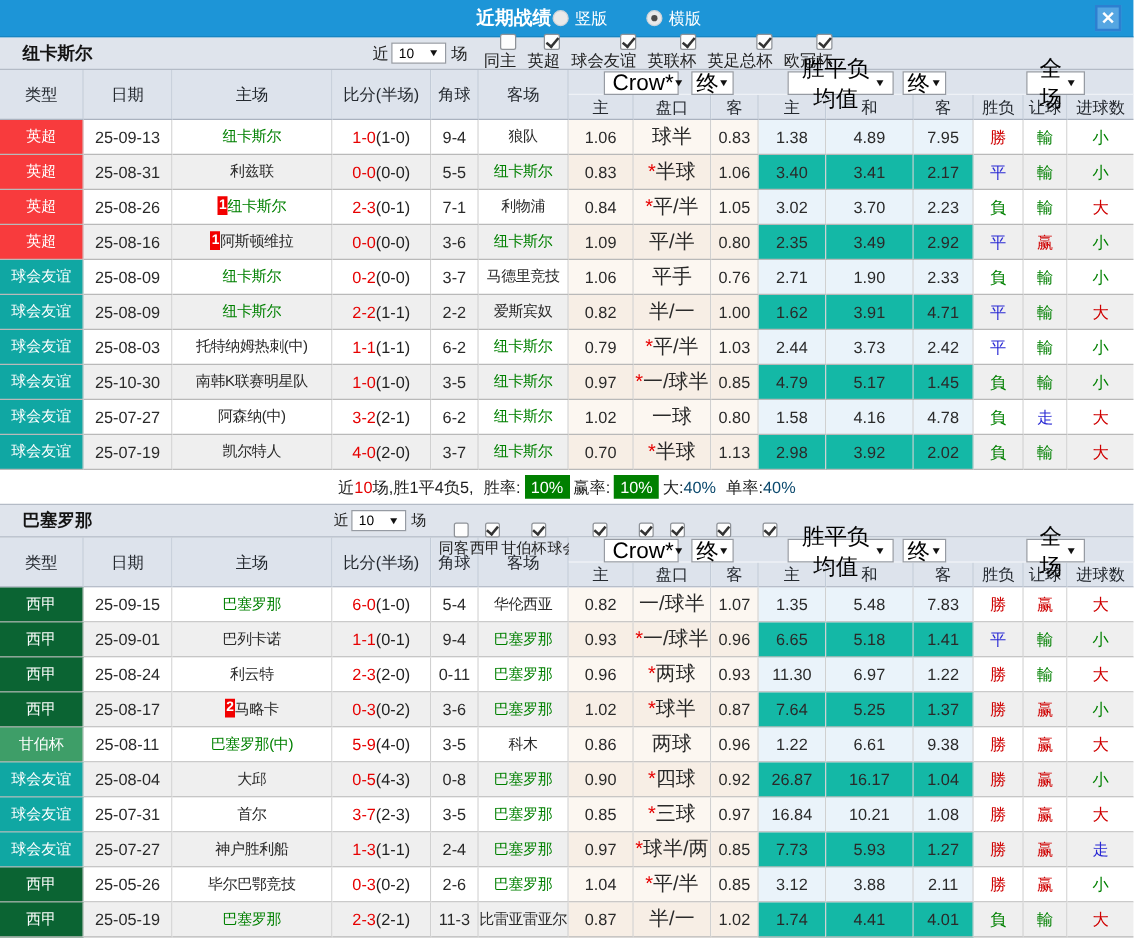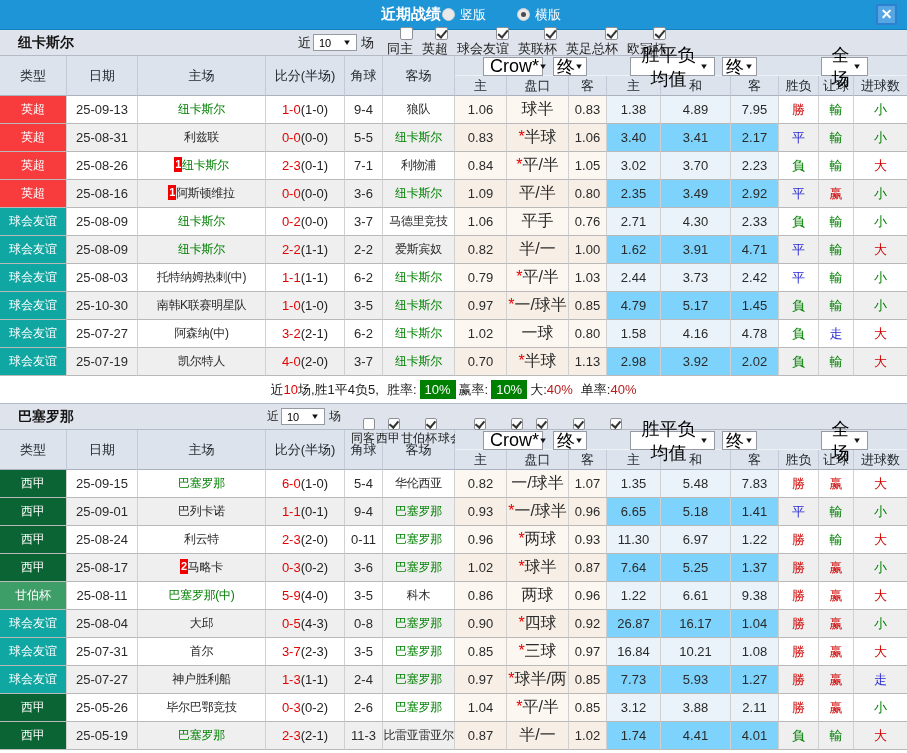--- a/index.html
+++ b/index.html
@@ -53,35 +53,35 @@
   th.group-sel { position:relative; }
   th.group-sel .sel { position:absolute; top:1px; height:19px; padding:0 6px; }
   th.group-sel .sel .sel-val { font-size:18px; }
 
   tbody td { height:28px; border-bottom:1px solid #b9b9b9; border-right:1px solid #d0d0d0; font-size:13px; color:#2a2a2a; text-align:center; vertical-align:middle; padding:0; overflow:hidden; white-space:nowrap; background:#fff; }
   tbody td:last-child { border-right:none; }
   tbody tr.even td { background:#efefef; }
   tbody td.c-hcap { background:#fcf7f1; }
   tbody tr.even td.c-hcap { background:#f7eee5; }
   tbody td.c-avg { background:#eaf3fa; }
-  tbody tr.even td.c-avg { background:#7dd3fc;text-align:center; }
+  tbody tr.even td.c-avg { background:#14b8a6;text-align:center; }
   tbody td.c-type { color:#fff; border-right:1px solid #d0d0d0; font-size:12px; }
   tbody td.c-team { font-size:12px; letter-spacing:-0.3px; }
   tbody td.c-hcap-txt { font-size:16px; }
   .team-green { color:#008000; }
   .num-badge { display:inline-block; background:#f20000; color:#fff; font-size:11px; font-weight:bold; line-height:15px; height:15px; padding:0 1px; vertical-align:text-bottom; }
   .score-ft { color:#e60000; }
   .score-ht { color:#222; }
   .star { color:#e60000; }
 
   
   .summary { height:28px; background:#fff; border-bottom:1px solid #b4bbc6; display:flex; align-items:center; justify-content:center; font-size:13px; color:#1c1c1c; white-space:nowrap; }
   .summary .red { color:#e60000; }
   .summary .pct-badge { background:#008000; color:#fff; padding:2px 5px; margin:0 3px; }
-  .summary .blue { color:#b91c1c; }
+  .summary .blue { color:#0c4a6e; }
   .summary .gap { display:inline-block; width:8px; }
 </style>
 </head>
 <body>
 
 <div class="app">
 
   <div class="titlebar">
     <div class="tb-group">
       <span class="tb-title">近期战绩</span>
@@ -266,21 +266,21 @@
     <td class="c-type" style="background: rgb(16, 167, 163);">球会友谊</td>
     <td>25-08-09</td>
     <td class="c-team"><span class="team-green">纽卡斯尔</span></td>
     <td><span class="score-ft">0-2</span><span class="score-ht">(0-0)</span></td>
     <td>3-7</td>
     <td class="c-team">马德里竞技</td>
     <td class="c-hcap">1.06</td>
     <td class="c-hcap c-hcap-txt">平手</td>
     <td class="c-hcap">0.76</td>
     <td class="c-avg">2.71</td>
-    <td class="c-avg">4.30</td>
+    <td class="c-avg">1.90</td>
     <td class="c-avg">2.33</td>
     <td style="color: rgb(0, 128, 0);">負</td>
     <td style="color: rgb(0, 128, 0);">輸</td>
     <td style="color: rgb(0, 128, 0);">小</td>
   </tr>
 
   <tr class="even">
     <td class="c-type" style="background: rgb(16, 167, 163);">球会友谊</td>
     <td>25-08-09</td>
     <td class="c-team"><span class="team-green">纽卡斯尔</span></td>

